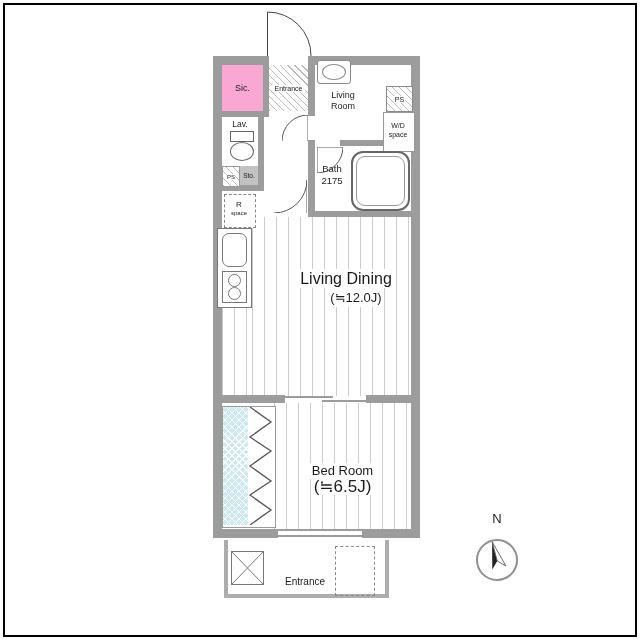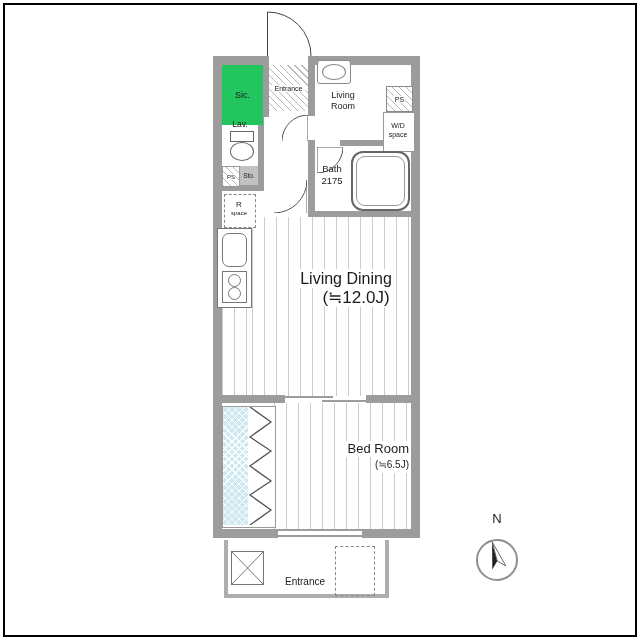--- a/index.html
+++ b/index.html
@@ -53,21 +53,21 @@
   <div class="abs" style="left:278px;top:529px;width:84px;height:2px;background:#9c9c9c;"></div>
   <div class="abs" style="left:278px;top:535px;width:84px;height:2px;background:#9c9c9c;"></div>
 
   <div class="abs" style="left:285px;top:396px;width:48px;height:2px;background:#9c9c9c;"></div>
   <div class="abs" style="left:322px;top:400px;width:44px;height:2px;background:#9c9c9c;"></div>
 
   <svg class="abs" style="left:266px;top:11px;" width="47" height="46">
     <path d="M1.5,45 L1.5,1 A43.5,43.5 0 0 1 45,45" fill="none" stroke="#444" stroke-width="1"></path>
   </svg>
 
-  <div class="abs flexc" style="left:222px;top:65px;width:41px;height:60px;background:#22c55e;">
+  <div class="abs flexc" style="left:222px;top:65px;width:41px;height:46px;background:#f9a8d4;">
     <span style="font-size:9px;">Sic.</span>
   </div>
 
   <div class="abs hatch flexc" style="left:269px;top:65px;width:39px;height:46px;">
     <span class="whitebg" style="font-size:7px;">Entrance</span>
   </div>
 
   <div class="abs" style="left:317px;top:60px;width:32px;height:22px;border:1px solid #8a8a8a;border-radius:3px;background:#fff;">
     <div class="abs" style="left:4px;top:3px;width:22px;height:14px;border:1px solid #8a8a8a;border-radius:50%;"></div>
   </div>
@@ -127,32 +127,32 @@
     <path d="M26,0 A26,26 0 0 0 0,26" fill="none" stroke="#555" stroke-width="1"></path>
     <line x1="26" y1="0" x2="26" y2="26" stroke="#555" stroke-width="1"></line>
   </svg>
   <svg class="abs" style="left:274px;top:180px;" width="33" height="33">
     <path d="M33,0 A33,33 0 0 1 0,33" fill="none" stroke="#555" stroke-width="1"></path>
     <line x1="33" y1="0" x2="33" y2="33" stroke="#555" stroke-width="1"></line>
   </svg>
 
   <div class="label" style="left:252px;top:269px;width:160px;line-height:19px;">
     <div style="font-size:16px;padding-left:28px;"><span class="whitebg">Living Dining</span></div>
-    <div style="font-size:17px;padding-left:48px;"><span class="whitebg">(≒12.0J)</span></div>
+    <div style="font-size:13px;padding-left:48px;"><span class="whitebg">(≒12.0J)</span></div>
   </div>
 
   <div class="abs" style="left:222px;top:406px;width:52px;height:120px;border:1px solid #9a9a9a;background:#fff;"></div>
   <div class="abs bluehatch" style="left:223px;top:407px;width:25px;height:118px;"></div>
   <svg class="abs" style="left:248px;top:407px;" width="25" height="118">
     <polyline points="2,0 23,15 2,30 23,44 2,59 23,74 2,88 23,103 2,118" fill="none" stroke="#555" stroke-width="1.3"></polyline>
   </svg>
 
-  <div class="label" style="left:274px;top:441px;width:137px;line-height:16px;text-align:right;">
+  <div class="label" style="left:274px;top:463px;width:137px;line-height:16px;">
     <div style="font-size:13px;"><span class="whitebg">Bed Room</span></div>
-    <div style="font-size:10px;"><span class="whitebg">(≒6.5J)</span></div>
+    <div style="font-size:17px;"><span class="whitebg">(≒6.5J)</span></div>
   </div>
 
   <div class="bwall" style="left:224px;top:540px;width:4px;height:58px;"></div>
   <div class="bwall" style="left:224px;top:594px;width:165px;height:4px;"></div>
   <div class="bwall" style="left:385px;top:540px;width:4px;height:58px;"></div>
   <svg class="abs" style="left:231px;top:551px;" width="33" height="34">
     <rect x="0.5" y="0.5" width="32" height="33" fill="none" stroke="#777" stroke-width="1"></rect>
     <line x1="0.5" y1="0.5" x2="32.5" y2="33.5" stroke="#777" stroke-width="1"></line>
     <line x1="32.5" y1="0.5" x2="0.5" y2="33.5" stroke="#777" stroke-width="1"></line>
   </svg>

